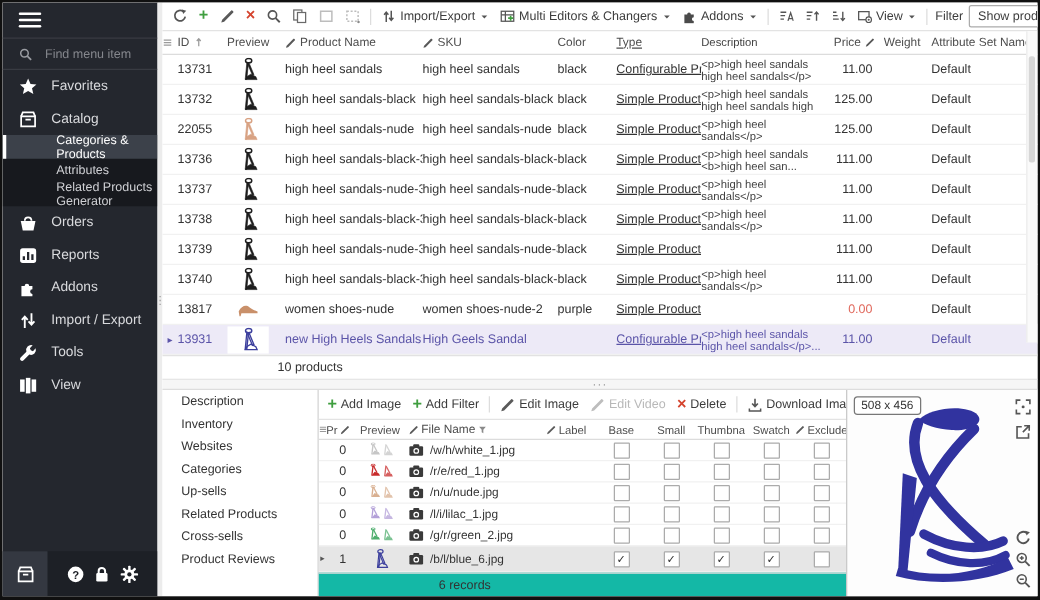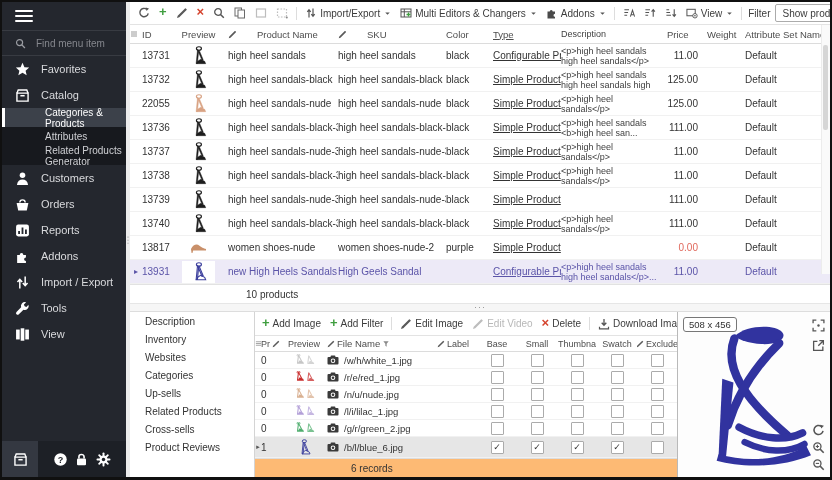--- a/index.html
+++ b/index.html
@@ -43,21 +43,21 @@
   .plus{color:#3f9e3f;} .cross{color:#d5442e;}
   .caret{width:7px;height:7px;display:inline-flex;margin-left:1px;}
   .caret svg{width:100%;height:100%;}
   .tsep{width:1px;height:13px;background:#ddd;margin:0 3px;flex:none;}
   .filter-label{margin:0 4px 0 2px;}
   .filter-select{border:1px solid #ababab;border-radius:2px;height:16px;display:inline-flex;align-items:center;gap:4px;padding:0 4px 0 6px;min-width:178px;justify-content:space-between;cursor:pointer;background:#fff;}
 
   
   .gridwrap{position:relative;height:249px;flex:none;border-bottom:1px solid #f0f0f0;}
   .phead{height:18px;display:flex;align-items:center;border-bottom:1px solid #dcdcdc;color:#4d4d4d;font-size:9.5px;padding-right:8px;}
-  .phead .hc{display:flex;align-items:center;gap:20px;overflow:hidden;}
+  .phead .hc{display:flex;align-items:center;gap:3px;overflow:hidden;}
   .prow{height:23px;display:flex;align-items:center;border-bottom:1px solid #f1f1f1;padding-right:8px;cursor:pointer;}
   .prow.sel{background:#edeaf7;}
   .prow.sel .c{color:#5b54a8;}
   .c{overflow:hidden;white-space:nowrap;padding-right:5px;box-sizing:border-box;}
   .cm{width:12px;padding:0;color:#555;font-size:8px;text-align:center;flex:none;}
   .cid{width:32px;flex:none;}
   .cprev{width:54px;flex:none;display:flex;justify-content:center;}
   .cname{width:110px;flex:none;}
   .csku{width:108px;flex:none;}
   .ccolor{width:47px;flex:none;}
@@ -65,45 +65,45 @@
   .cdesc{width:106px;flex:none;font-size:9px;line-height:10px;white-space:normal;max-height:20px;color:#3f3f3f;}
   .cprice{width:40px;flex:none;text-align:right;padding-right:9px;}
   .cweight{width:38px;flex:none;}
   .cattr{flex:1;}
   .thumbtile{display:inline-flex;align-items:center;justify-content:center;}
   .prow.sel .thumbtile{background:#fff;padding:0 8px;height:22px;}
   .vscroll{position:absolute;right:0;top:0;bottom:0;width:8px;background:#fafafa;border-left:1px solid #ececec;}
   .vthumb{position:absolute;left:1px;top:20px;width:5px;height:85px;background:#d6d6d6;border-radius:2px;cursor:pointer;}
 
   .spacer{flex:1;}
-  .statusbar{height:18px;border-top:1px solid #e2e2e2;display:flex;align-items:center;padding-left:116px;font-size:10px;color:#333;flex:none;background:#fff;}
+  .statusbar{height:18px;border-top:1px solid #e2e2e2;display:flex;align-items:center;padding-left:92px;font-size:10px;color:#333;flex:none;background:#fff;}
   .hsplit{height:7px;background:#f6f6f6;border-top:1px solid #e6e6e6;border-bottom:1px solid #ddd;display:flex;align-items:center;justify-content:center;color:#8f8f8f;font-size:9px;line-height:5px;letter-spacing:1px;cursor:row-resize;flex:none;}
 
   
   .detail{height:165px;display:flex;flex:none;min-height:0;}
   .dtabs{width:124px;border-right:1px solid #d4d4d4;flex:none;overflow:hidden;}
   .dtab{height:18px;display:flex;align-items:center;padding-left:12px;font-size:10px;color:#333;cursor:pointer;border-left:3px solid transparent;}
   .dtab.on{background:#ececec;border-left:3px solid #1f1f1f;font-weight:bold;}
   .dcenter{flex:1;display:flex;flex-direction:column;min-width:0;}
   .dtoolbar{height:23px;border-bottom:1px solid #e3e3e3;display:flex;align-items:center;padding:0 3px;gap:1px;font-size:10px;white-space:nowrap;overflow:hidden;flex:none;}
   .dbtn{background:none;border:none;display:inline-flex;align-items:center;gap:3px;padding:2px 4px;font:inherit;color:#3c3c3c;cursor:pointer;}
   .dbtn.disabled{color:#b8b8b8;cursor:default;}
   .ihead{height:15px;display:flex;align-items:center;border-bottom:1px solid #dcdcdc;color:#4d4d4d;font-size:9px;flex:none;}
   .ihead .hc{display:flex;align-items:center;gap:2px;overflow:hidden;}
   .irows{flex:1;overflow:hidden;}
   .irow{height:16px;display:flex;align-items:center;border-bottom:1px solid #f1f1f1;cursor:pointer;}
   .irow.sel{background:#e6e6e6;height:20px;}
   .im{width:6px;flex:none;color:#555;font-size:7px;text-align:center;}
-  .ipos{width:20px;flex:none;text-align:left;padding-right:4px;box-sizing:border-box;}
+  .ipos{width:20px;flex:none;text-align:right;padding-right:4px;box-sizing:border-box;}
   .iprev{width:46px;flex:none;display:flex;justify-content:center;}
   .ifile{flex:1;display:flex;align-items:center;gap:5px;overflow:hidden;white-space:nowrap;font-size:9.5px;}
   .ilabel{width:40px;flex:none;}
   .ichk{width:40px;flex:none;display:flex;justify-content:center;}
   .cb{width:11px;height:11px;border:1px solid #ababab;border-radius:1px;background:#fff;display:flex;align-items:center;justify-content:center;font-size:9px;color:#333;cursor:pointer;}
-  .istatus{height:18px;border-top:1px solid #ddd;display:flex;align-items:center;padding-left:96px;font-size:10px;flex:none;background:#fdba74;}
+  .istatus{height:18px;border-top:1px solid #ddd;display:flex;align-items:center;padding-left:96px;font-size:10px;flex:none;background:#14b8a6;}
 
   
   .preview{width:152px;border-left:1px solid #b9b9b9;position:relative;background:#fff;flex:none;}
   .pv-splitdots{position:absolute;left:-1px;top:80px;color:#9a9a9a;font-size:8px;line-height:4px;}
   .badge{position:absolute;left:5px;top:5px;border:1px solid #777;border-radius:3px;padding:1px 5px;font-size:9.5px;background:rgba(255,255,255,.9);z-index:3;}
   .pv-ticons{position:absolute;right:5px;top:7px;display:flex;flex-direction:column;gap:7px;z-index:3;}
   .pv-bicons{position:absolute;right:5px;bottom:6px;display:flex;flex-direction:column;gap:4px;z-index:3;}
   .pv-ic{width:13px;height:13px;cursor:pointer;}
   .pv-ic svg{width:100%;height:100%;}
   .shoe-stage{position:absolute;inset:0;display:flex;align-items:center;justify-content:center;background:#fdfdfd;}
@@ -147,29 +147,20 @@
               <path d="M1.8 4.8 L3 1.8 h8 L12.2 4.8" fill="none" stroke="#fff" stroke-width="1.3"></path>
               <path d="M5 7.2 h4" stroke="#fff" stroke-width="1.4"></path>
             </svg>
           </span>
           <span class="sb-lbl">Catalog</span>
         </div>
         <div class="sb-sub">
           <div class="sb-subitem on">Categories &amp; Products</div>
           <div class="sb-subitem">Attributes</div>
           <div class="sb-subitem">Related Products Generator</div>
-        </div>
-        <div class="sb-item">
-          <span class="sb-ic">
-            <svg viewBox="0 0 14 14">
-              <circle cx="7" cy="4" r="2.6" fill="#fff"></circle>
-              <path d="M1.8 13 C2.2 9.6 4.4 8 7 8 C9.6 8 11.8 9.6 12.2 13 Z" fill="#fff"></path>
-            </svg>
-          </span>
-          <span class="sb-lbl">Customers</span>
         </div>
         <div class="sb-item">
           <span class="sb-ic">
             <svg viewBox="0 0 14 14">
               <path d="M1.5 5.5 h11 l-1.5 7 h-8 Z" fill="#fff"></path>
               <path d="M4.5 5.2 C4.5 1.8 9.5 1.8 9.5 5.2" fill="none" stroke="#fff" stroke-width="1.3"></path>
             </svg>
           </span>
           <span class="sb-lbl">Orders</span>
         </div>

